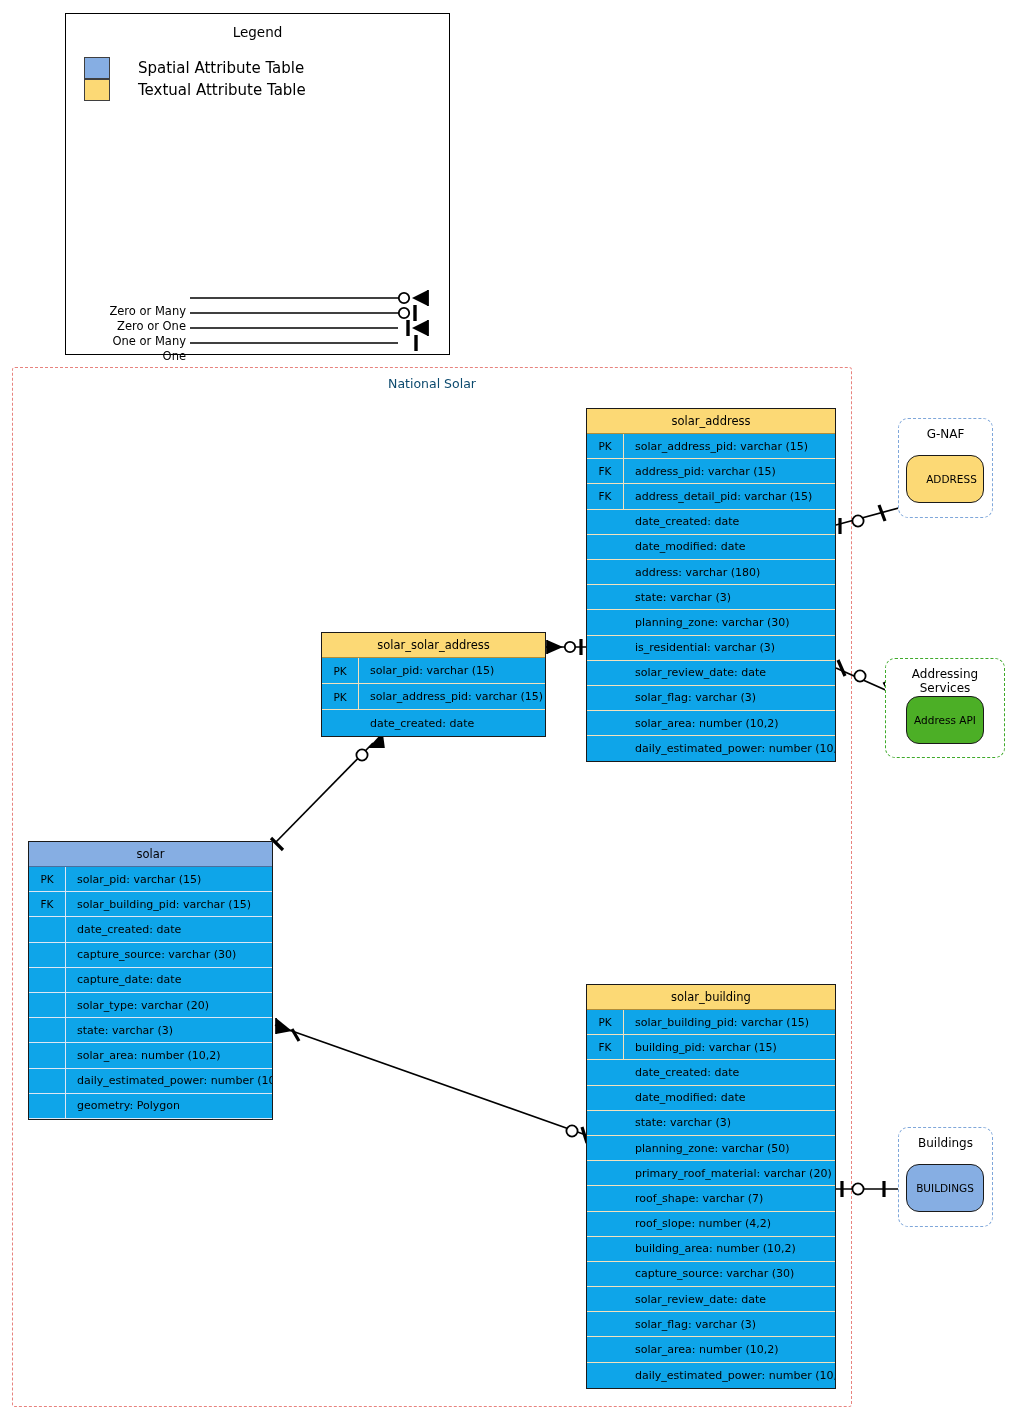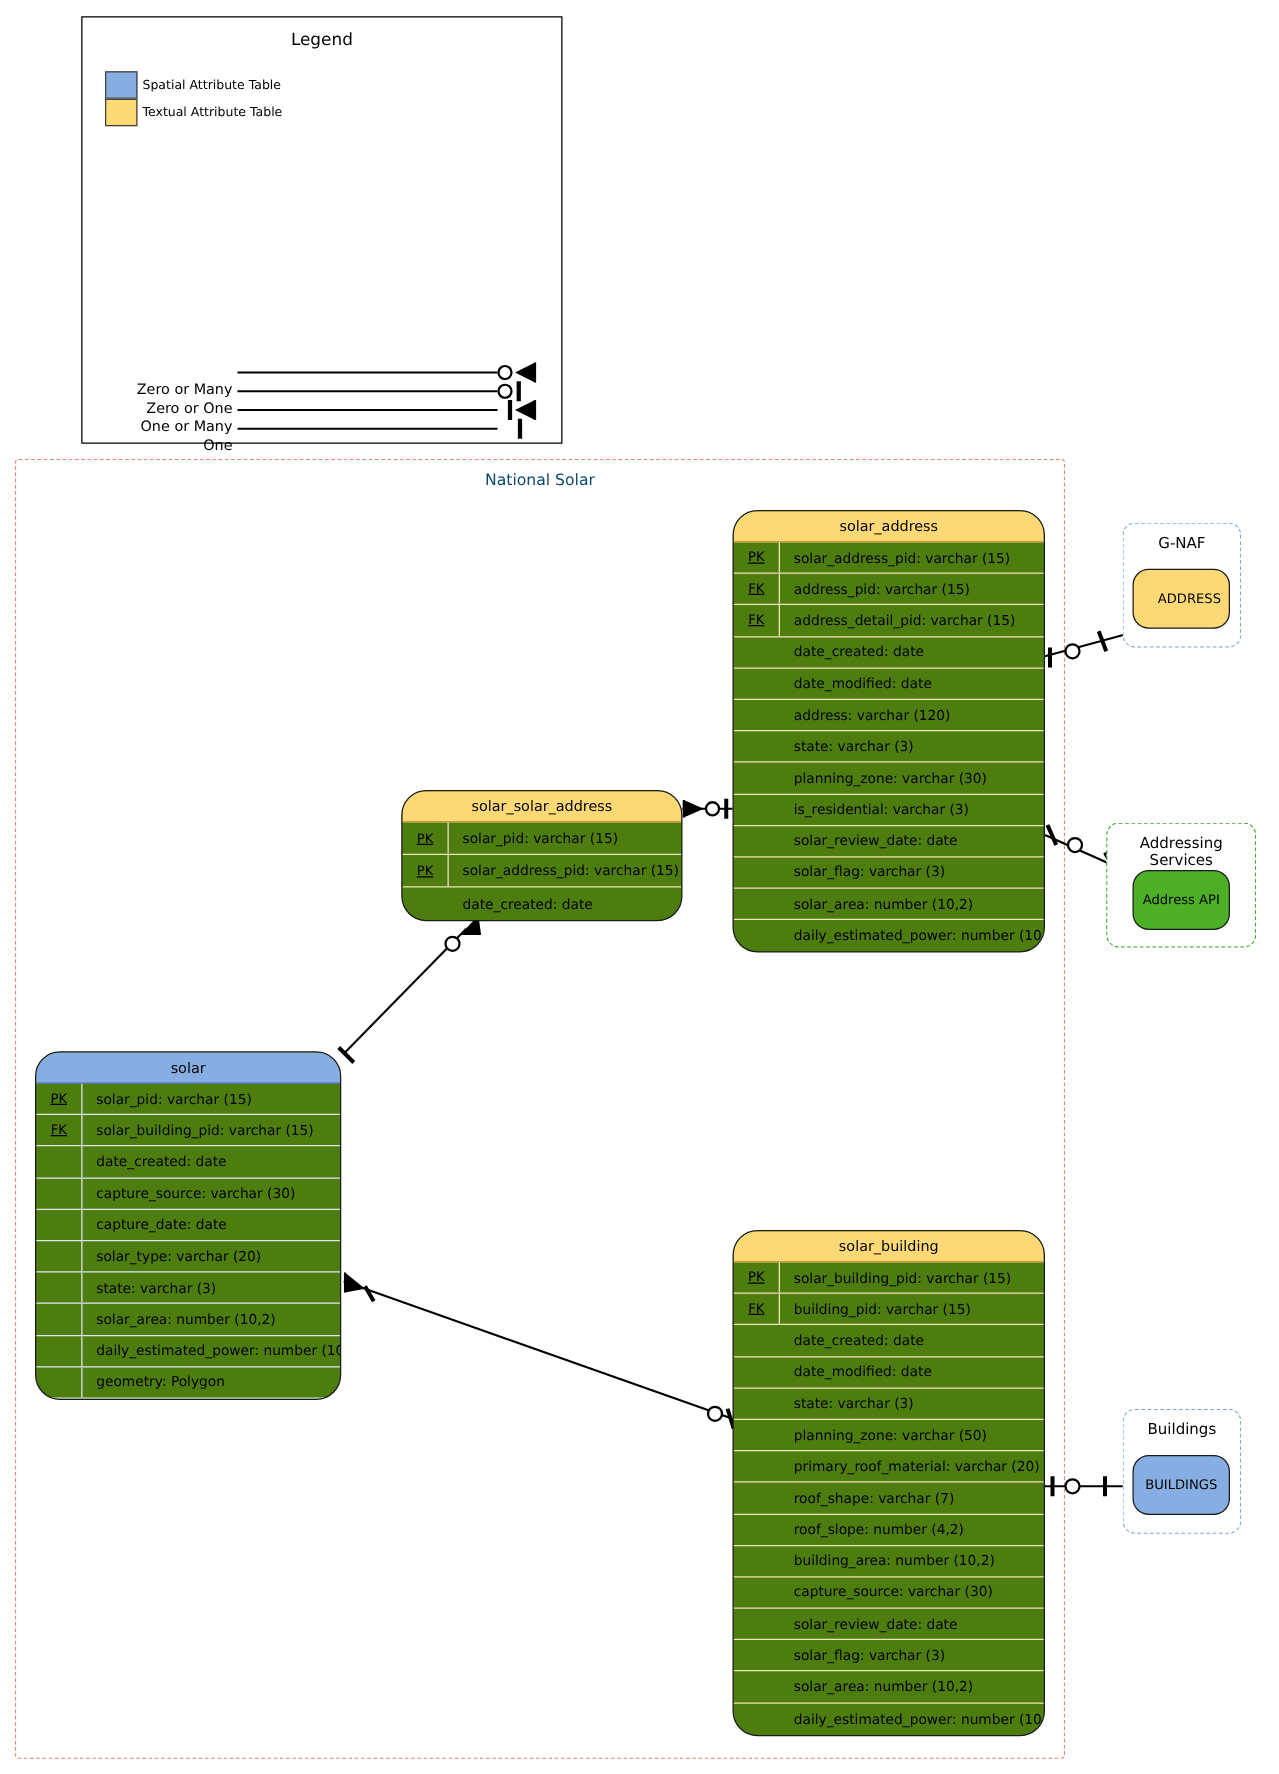--- a/index.html
+++ b/index.html
@@ -15,56 +15,55 @@
   
   #legend{
     position:absolute;left:65px;top:13px;width:385px;height:342px;
     background:#fff;border:1.6px solid #000;box-sizing:border-box;
   }
   #legend .legend-title{
     text-align:center;font-size:13.5px;margin-top:10px;color:#000;
   }
   .legend-row{position:absolute;display:flex;align-items:center;}
   .swatch{width:26px;height:22px;border:1.4px solid #3f3f3f;box-sizing:border-box;}
-  .legend-label{font-size:10px;margin-left:4px;white-space:nowrap;}
+  .legend-label{font-size:15px;margin-left:28px;white-space:nowrap;}
 
   .card-row{position:absolute;font-size:11.5px;text-align:right;white-space:nowrap;}
 
   
   #national-solar{
     position:absolute;left:12px;top:367px;width:840px;height:1040px;
     border:1.5px dashed #e8837e;border-radius:3px;box-sizing:border-box;
   }
   #national-solar .container-title{
     position:absolute;left:0;right:0;top:8px;text-align:center;
     font-size:12.5px;color:#0c4a6e;
   }
 
   
   .entity{
-    position:absolute;background:#4d7c0f;border:1.7px solid #1a1a1a;
-    border-radius:20px;box-sizing:border-box;overflow:hidden;
+    position:absolute;background:#0ea5e9;border:1.7px solid #1a1a1a;
+    border-radius:0;box-sizing:border-box;overflow:hidden;
   }
   .entity .ent-title{
     text-align:center;font-size:11.5px;padding:5px 0 5px;
     border-bottom:1px solid #b08d3a;
   }
   .entity.textual .ent-title{background:#fcd975;}
   .entity.spatial .ent-title{background:#86aee3;border-bottom:1px solid #4a6f9e;}
   .attr{
     display:flex;align-items:center;font-size:11px;height:25.2px;
     border-bottom:1px solid #f2e2bd;box-sizing:border-box;
   }
   .entity.spatial .attr{border-bottom:1px solid #dde7f4;}
   .attr:last-child{border-bottom:none;}
   .attr .key{
     width:36px;min-width:36px;text-align:center;font-size:10.5px;
     align-self:stretch;display:flex;align-items:center;justify-content:center;
     border-right:1px solid #f2e2bd;
-    text-decoration:underline;
   }
   .entity.spatial .attr .key{border-right:1px solid #dde7f4;}
   .attr.nokey .key{border-right-color:transparent;}
   .attr .fld{padding-left:11px;white-space:nowrap;}
 
   
   .ext-group{
     position:absolute;box-sizing:border-box;border-radius:10px;
     background:#fff;
   }
@@ -197,21 +196,21 @@
     <div class="attr nokey">
       <span class="key"></span>
       <span class="fld">date_created: date</span>
       </div>
     <div class="attr nokey">
       <span class="key"></span>
       <span class="fld">date_modified: date</span>
       </div>
     <div class="attr nokey">
       <span class="key"></span>
-      <span class="fld">address: varchar (120)</span>
+      <span class="fld">address: varchar (180)</span>
       </div>
     <div class="attr nokey">
       <span class="key"></span>
       <span class="fld">state: varchar (3)</span>
       </div>
     <div class="attr nokey">
       <span class="key"></span>
       <span class="fld">planning_zone: varchar (30)</span>
       </div>
     <div class="attr nokey">

